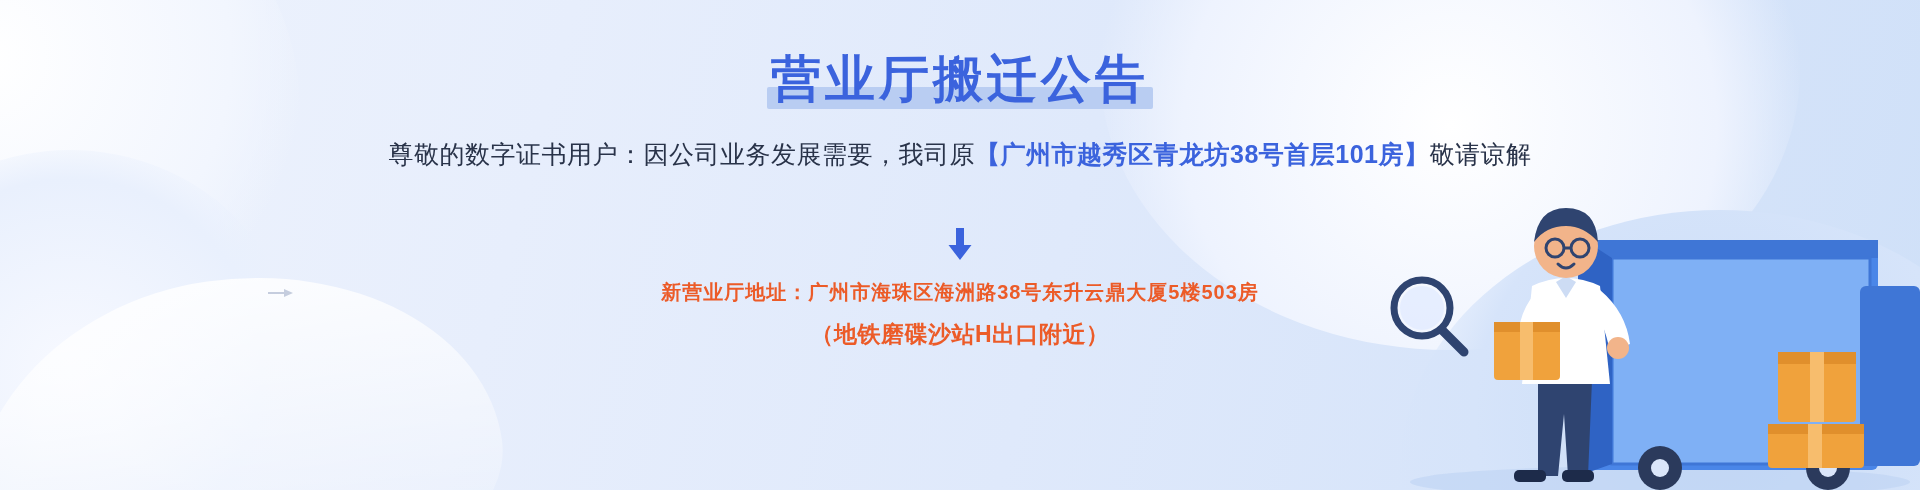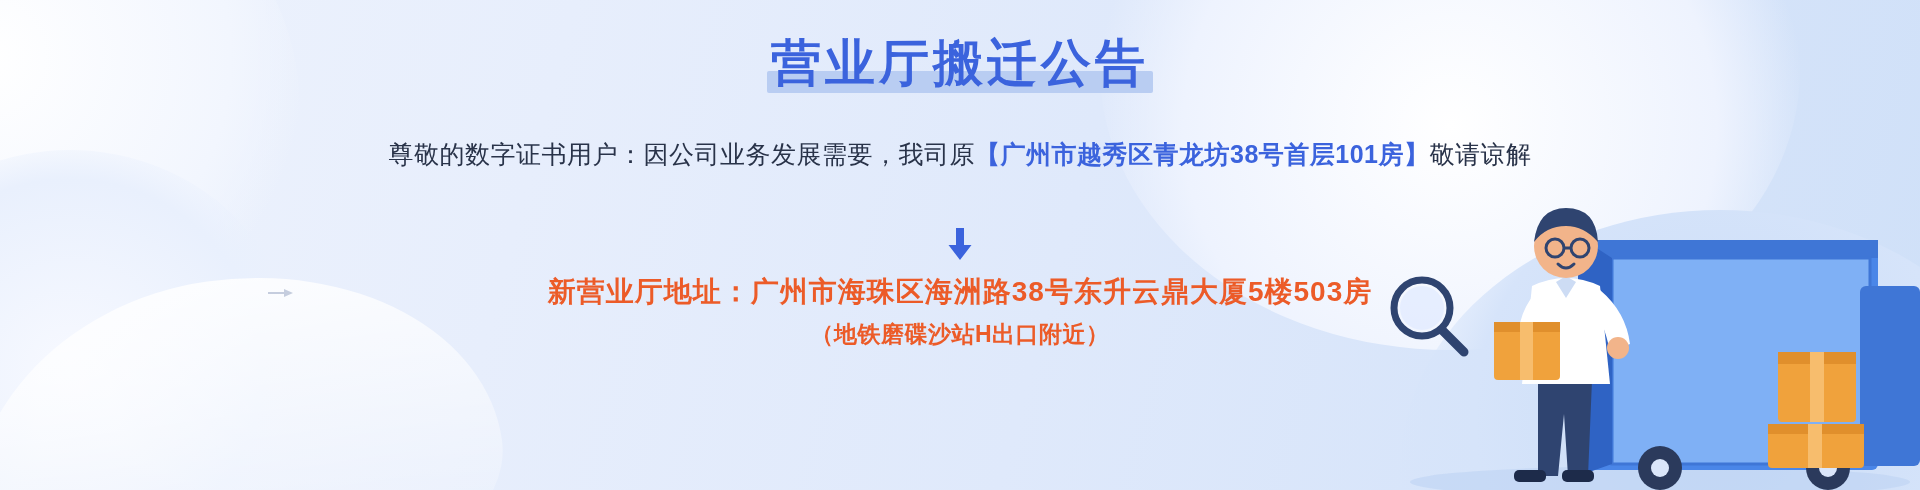--- a/index.html
+++ b/index.html
@@ -42,20 +42,21 @@
   .title-underlay {
     position: absolute; left: 6px; right: 6px; bottom: 4px; height: 22px;
     background: #b9cdf2; border-radius: 2px; z-index: 0;
   }
   .title-text {
     position: relative; z-index: 1;
     font-size: 50px; font-weight: bold; letter-spacing: 4px;
     color: #3b63dd;
     font-family: "Liberation Sans", "DejaVu Sans", sans-serif;
     white-space: nowrap;
+    margin-top: 16px;
   }
 
   
   .body-wrap {
     position: absolute; left: 0; right: 0; top: 128px;
     text-align: center;
   }
   .body-line {
     font-size: 25px; line-height: 52px; color: #293349;
     white-space: nowrap; letter-spacing: .5px;
@@ -69,21 +70,21 @@
     display: flex; justify-content: center;
   }
   .arrow { width: 30px; height: 34px; display: block; }
 
   
   .addr-wrap {
     position: absolute; left: 0; right: 0; top: 270px;
     text-align: center;
   }
   .addr-main {
-    font-size: 28px; font-weight: bold; color: #ec5b28;
+    font-size: 20px; font-weight: bold; color: #ec5b28;
     letter-spacing: 1px; line-height: 44px; white-space: nowrap;
   }
   .addr-sub {
     font-size: 23px; font-weight: bold; color: #ec5b28;
     letter-spacing: .5px; line-height: 40px; white-space: nowrap;
   }
   .mini-arrow {
     position: absolute; left: 268px; top: 288px;
     width: 26px; height: 10px; opacity: .55;
   }

